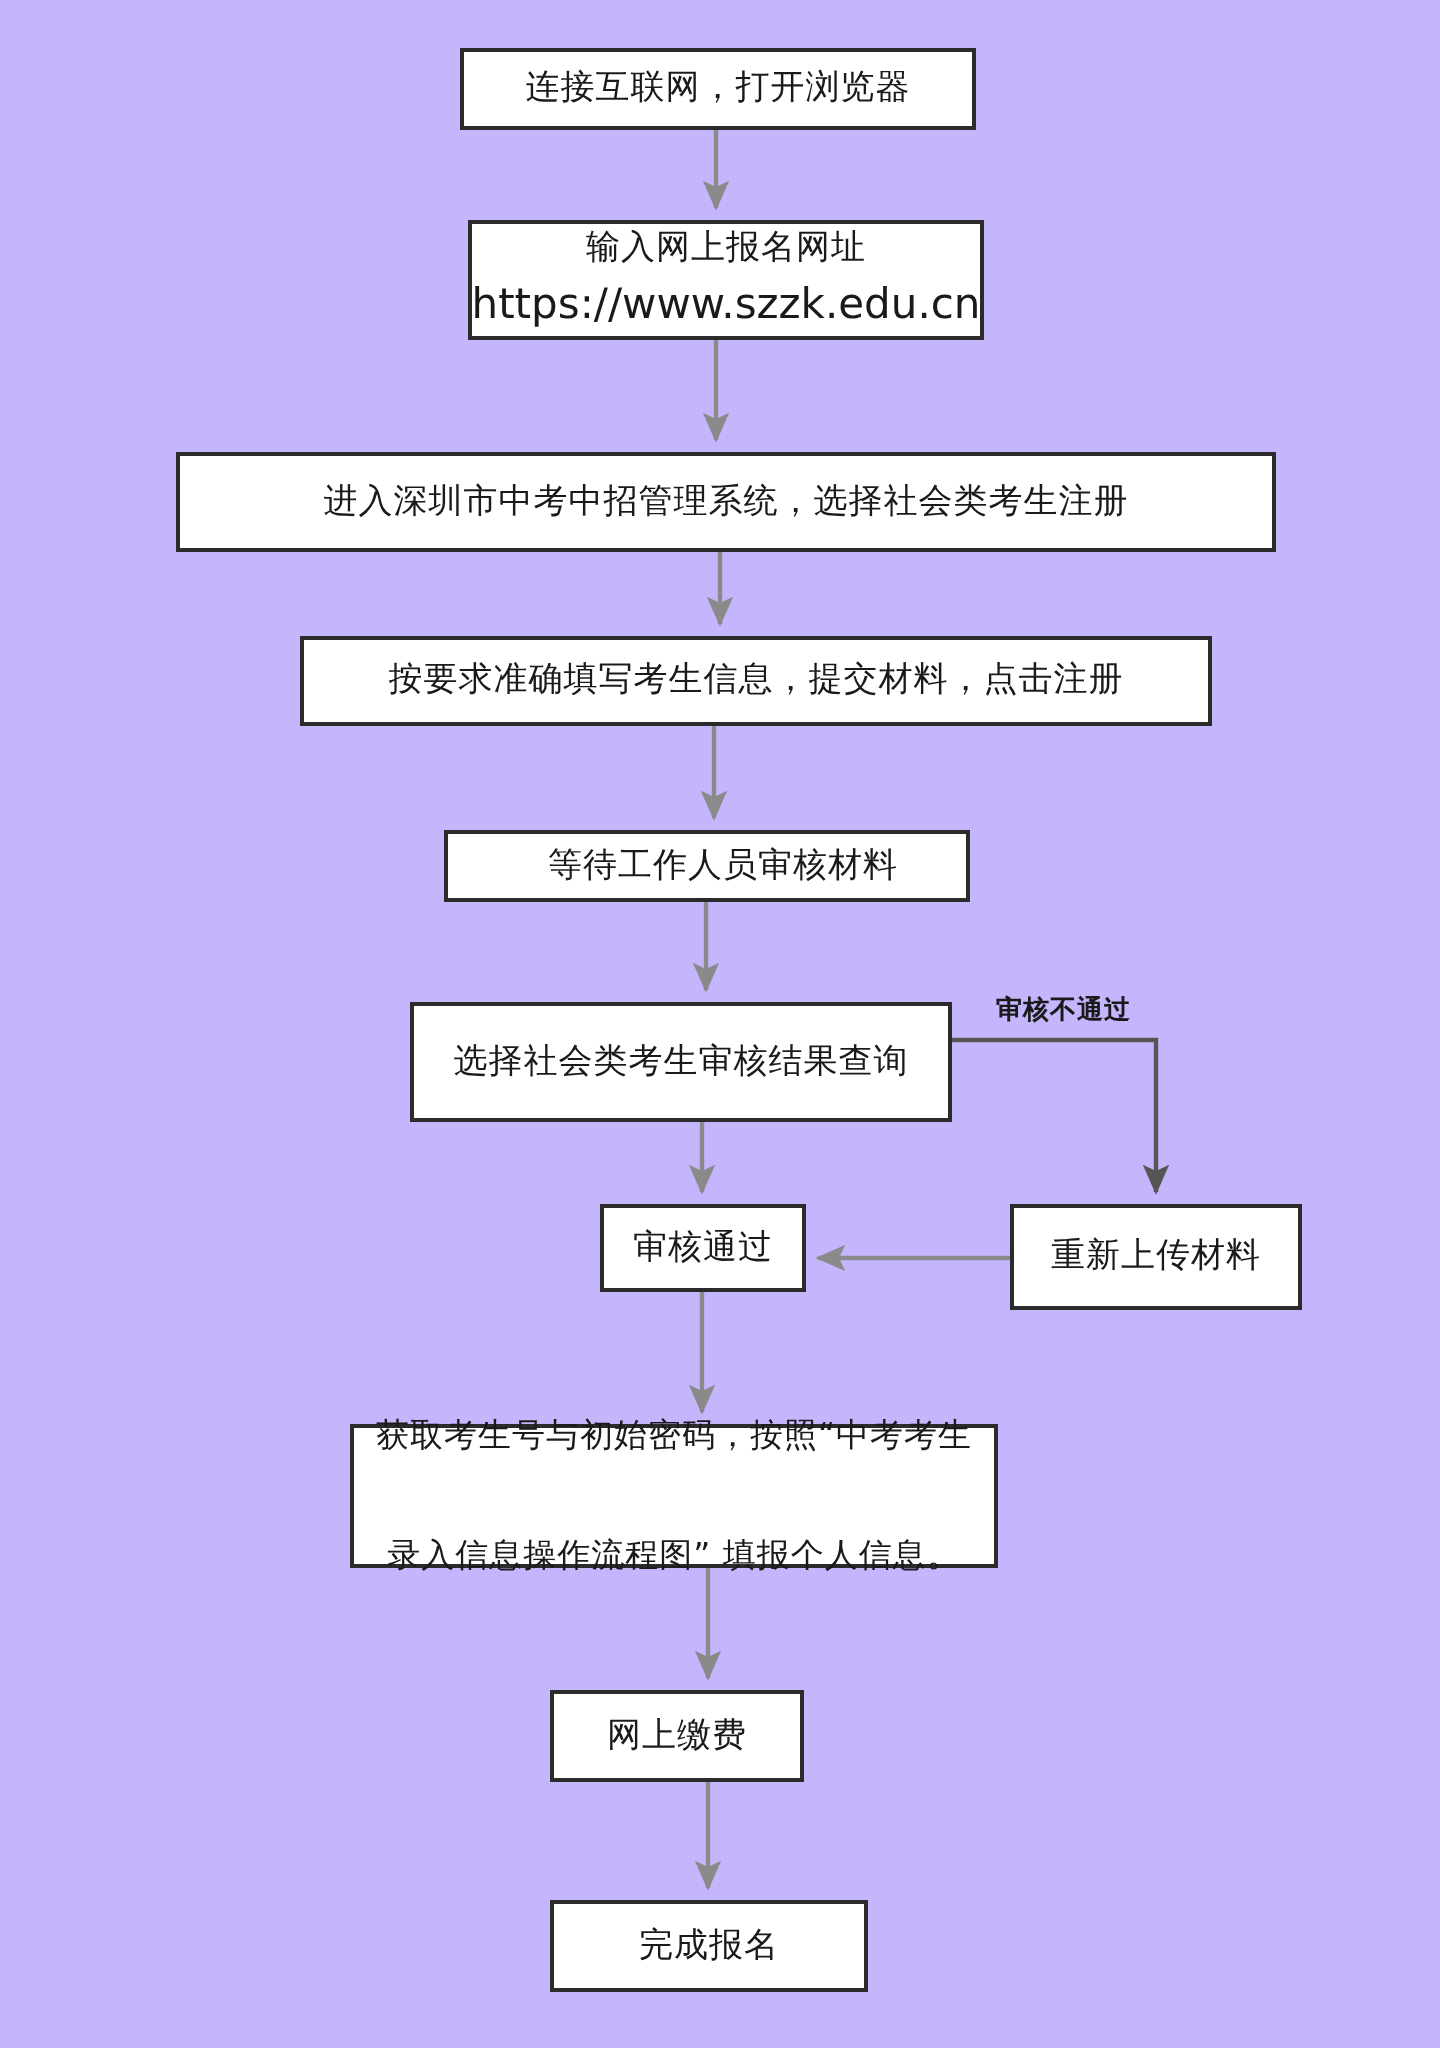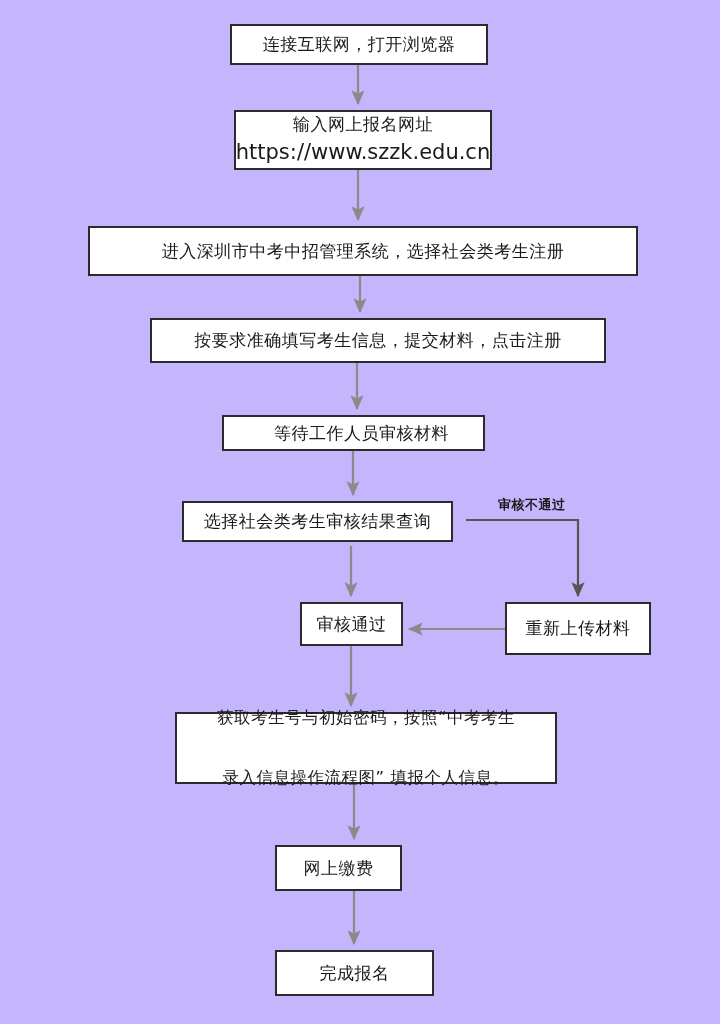--- a/index.html
+++ b/index.html
@@ -121,35 +121,35 @@
   </div>
 
   <div class="node" style="left:150px; top:318px; width:456px; height:45px;">
     <span>按要求准确填写考生信息，提交材料，点击注册</span>
   </div>
 
   <div class="node" style="left:222px; top:415px; width:263px; height:36px;padding-left:16px;">
     <span>等待工作人员审核材料</span>
   </div>
 
-  <div class="node" style="left:182px; top:501px; width:271px; height:41px;">
+  <div class="node" style="left:205px; top:501px; width:271px; height:60px;">
     <span>选择社会类考生审核结果查询</span>
   </div>
 
   <div class="edge-label" style="left:498px; top:496px;">审核不通过</div>
 
   <div class="node" style="left:300px; top:602px; width:103px; height:44px;">
     <span>审核通过</span>
   </div>
 
   <div class="node" style="left:505px; top:602px; width:146px; height:53px;">
     <span>重新上传材料</span>
   </div>
 
-  <div class="node two-line" style="left:175px; top:712px; width:382px; height:72px;gap:34px;">
+  <div class="node two-line" style="left:175px; top:712px; width:324px; height:72px;gap:34px;">
     <span>获取考生号与初始密码，按照“中考考生</span>
     <span>录入信息操作流程图” 填报个人信息。</span>
   </div>
 
   <div class="node" style="left:275px; top:845px; width:127px; height:46px;">
     <span>网上缴费</span>
   </div>
 
   <div class="node" style="left:275px; top:950px; width:159px; height:46px;">
     <span>完成报名</span>

